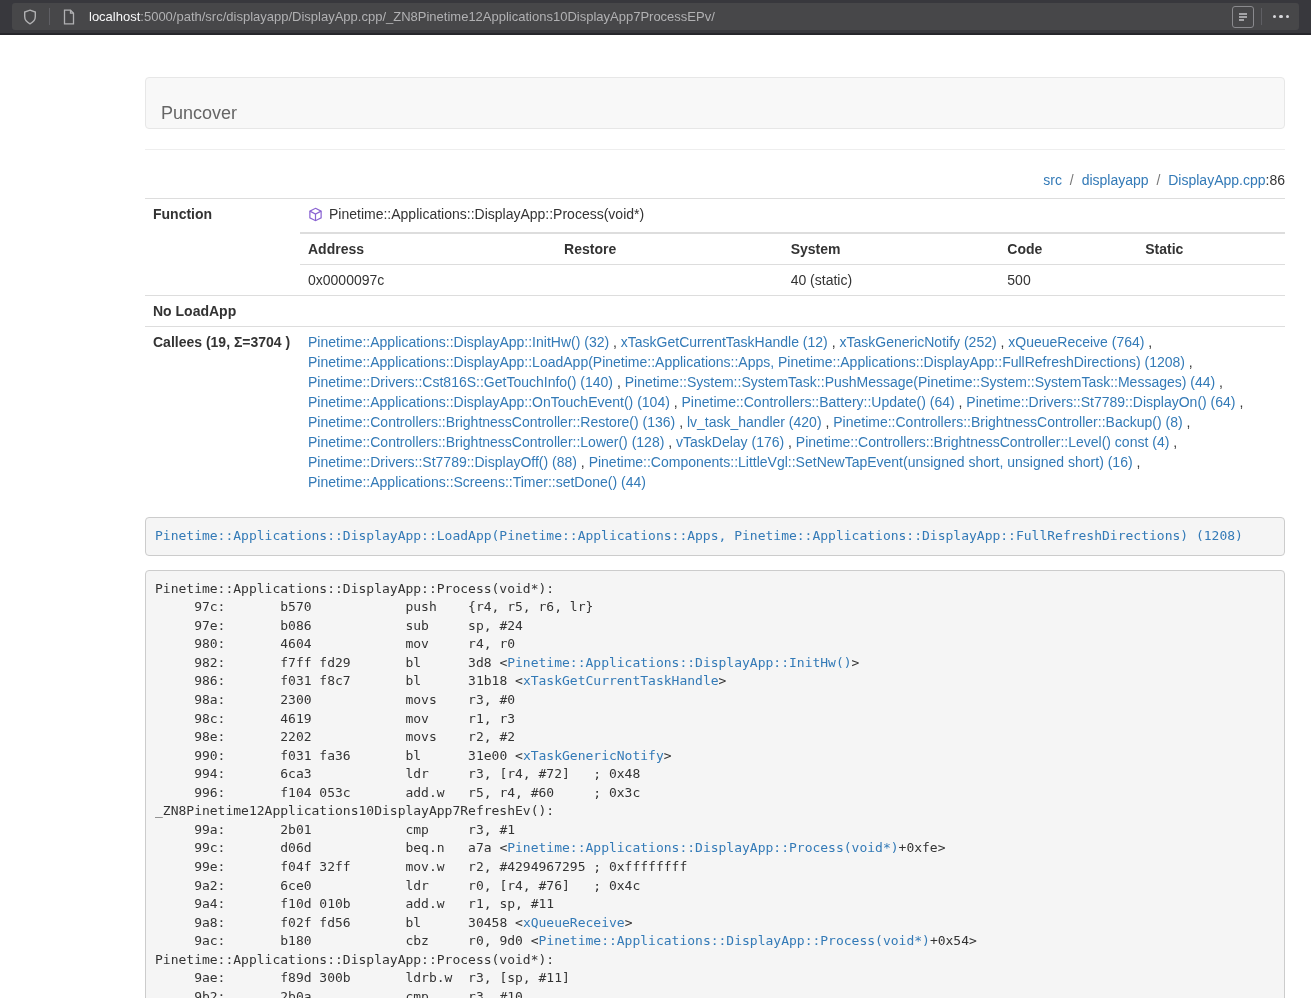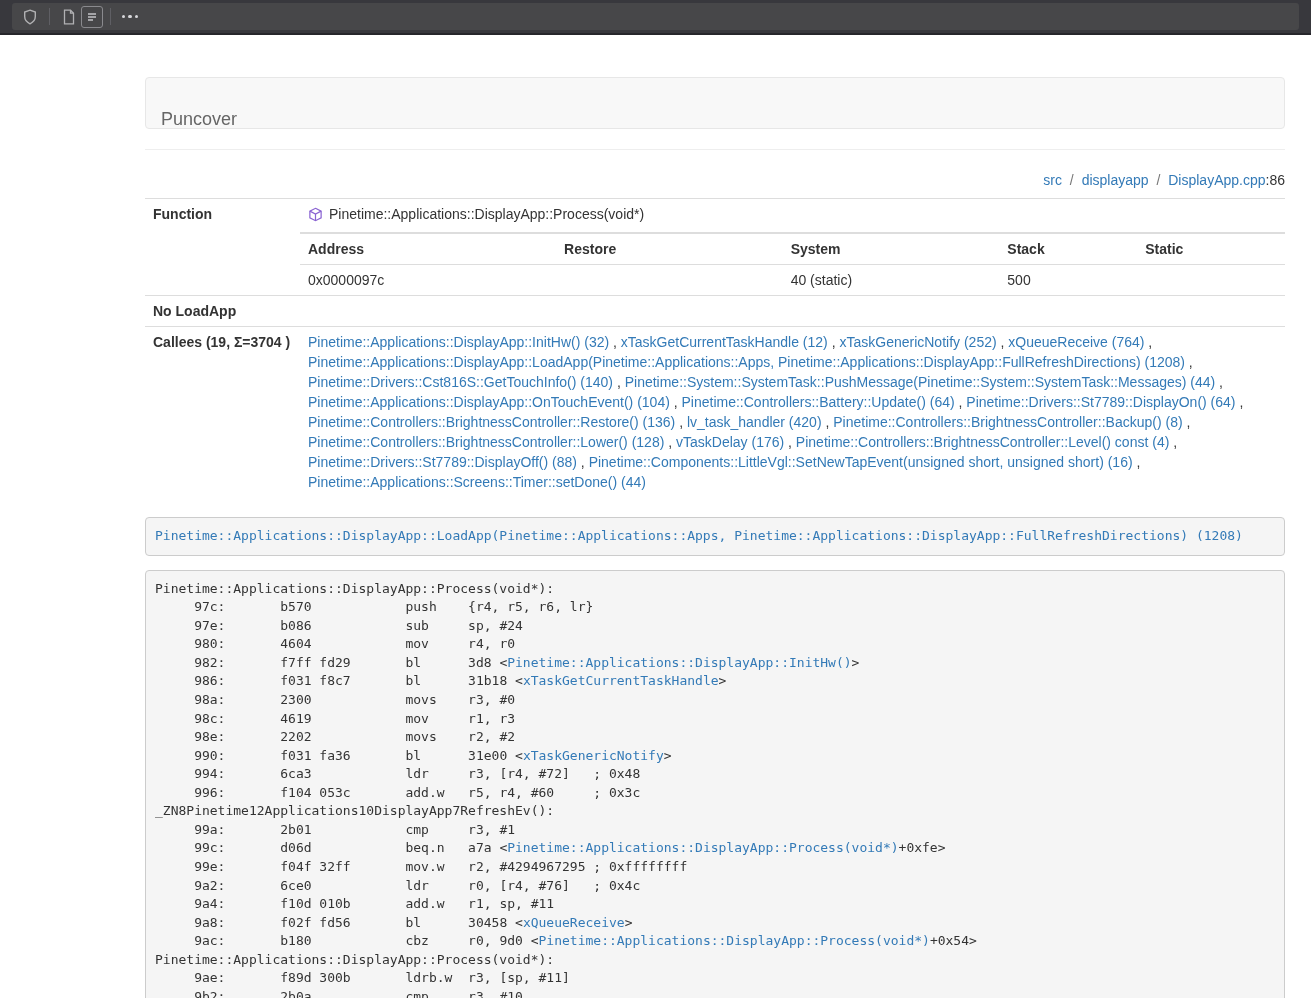--- a/index.html
+++ b/index.html
@@ -17,21 +17,21 @@
   .reader-btn { border:1px solid #8a8a8e; border-radius:3px; width:22px; height:22px; }
   .urltext { margin-left:8px; font-size:13px; color:#b1b1b3; white-space:nowrap; overflow:hidden; flex:1; }
   .urltext .host { color:#f9f9fa; }
   .dots { display:flex; gap:3px; }
   .dots i { width:3.5px; height:3.5px; border-radius:50%; background:#d7d7db; }
 
   
   .container { width:1140px; margin-left:145px; margin-top:42px; }
   a.lnk { color:#337ab7; text-decoration:none; }
   .brand-panel { background:#f8f8f8; border:1px solid #e7e7e7; border-radius:4px;
-                 height:52px; line-height:50px; padding:16px 15px; margin-bottom:20px; }
+                 height:52px; line-height:50px; padding:10px 15px; margin-bottom:20px; }
   .brand { font-size:18px; color:#666; text-decoration:none; display:inline-block; }
   hr.rule { border:none; border-top:1px solid #eee; margin:20px 0; }
   .breadcrumb { margin:0 0 8px 0; line-height:20px;text-align:right; }
   .breadcrumb .bsep { color:#777; padding:0 4px; }
   .breadcrumb .line-no { color:#333; }
 
   
   table.ftable { width:100%; border-collapse:collapse; margin-bottom:20px; }
   table.ftable th, table.ftable td { border-top:1px solid #ddd; padding:5px 8px;
                                      text-align:left; vertical-align:top; line-height:20px; font-weight:normal; }
@@ -62,20 +62,21 @@
           <path d="M8 1.2 L13.3 3.1 V7.6 C13.3 11.1 11 13.4 8 14.8 C5 13.4 2.7 11.1 2.7 7.6 V3.1 Z" fill="none" stroke="#b1b1b3" stroke-width="1.4"></path>
         </svg>
     </span>
     <span class="sep"></span>
     <span class="ubtn">
       <svg width="14" height="16" viewBox="0 0 14 16">
           <path d="M2.5 1.2 H8.5 L11.5 4.2 V14.8 H2.5 Z" fill="none" stroke="#b1b1b3" stroke-width="1.3"></path>
           <path d="M8.5 1.2 V4.2 H11.5" fill="none" stroke="#b1b1b3" stroke-width="1.3"></path>
         </svg>
     </span>
+    <span class="urltext"><span class="host">localhost</span><span>:5000/path/src/displayapp/DisplayApp.cpp/_ZN8Pinetime12Applications10DisplayApp7ProcessEPv/</span></span>
     <span class="ubtn reader-btn">
       <svg width="12" height="12" viewBox="0 0 12 12">
           <g stroke="#d7d7db" stroke-width="1.3">
             <line x1="2" y1="3" x2="10" y2="3"></line>
             <line x1="2" y1="6" x2="10" y2="6"></line>
             <line x1="2" y1="9" x2="7" y2="9"></line>
           </g>
         </svg>
     </span>
     <span class="sep"></span>
@@ -113,21 +114,21 @@
         </td>
       </tr>
       <tr>
         <td class="nested-cell">
           <table class="stats">
             <thead>
               <tr>
                 <th class="col-address">Address</th>
                 <th class="col-remarks">Restore</th>
                 <th class="col-stack">System</th>
-                <th class="col-code">Stack</th>
+                <th class="col-code">Code</th>
                 <th class="col-static">Static</th>
               </tr>
             </thead>
             <tbody>
               <tr>
                 <td>0x0000097c</td>
                 <td></td>
                 <td>40 (static)</td>
                 <td>500</td>
                 <td></td>

